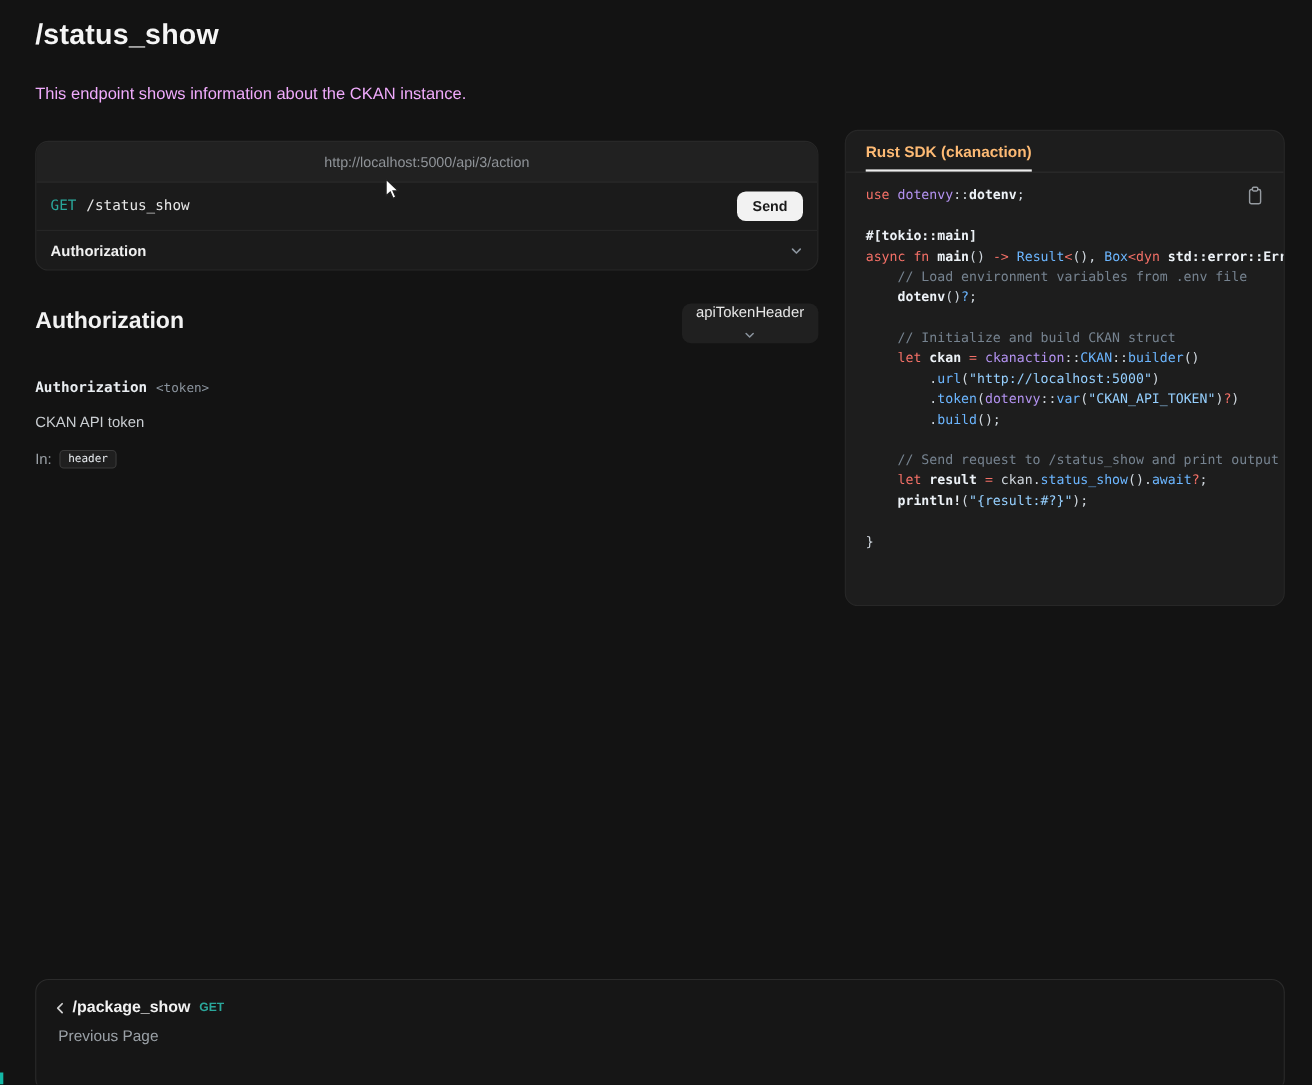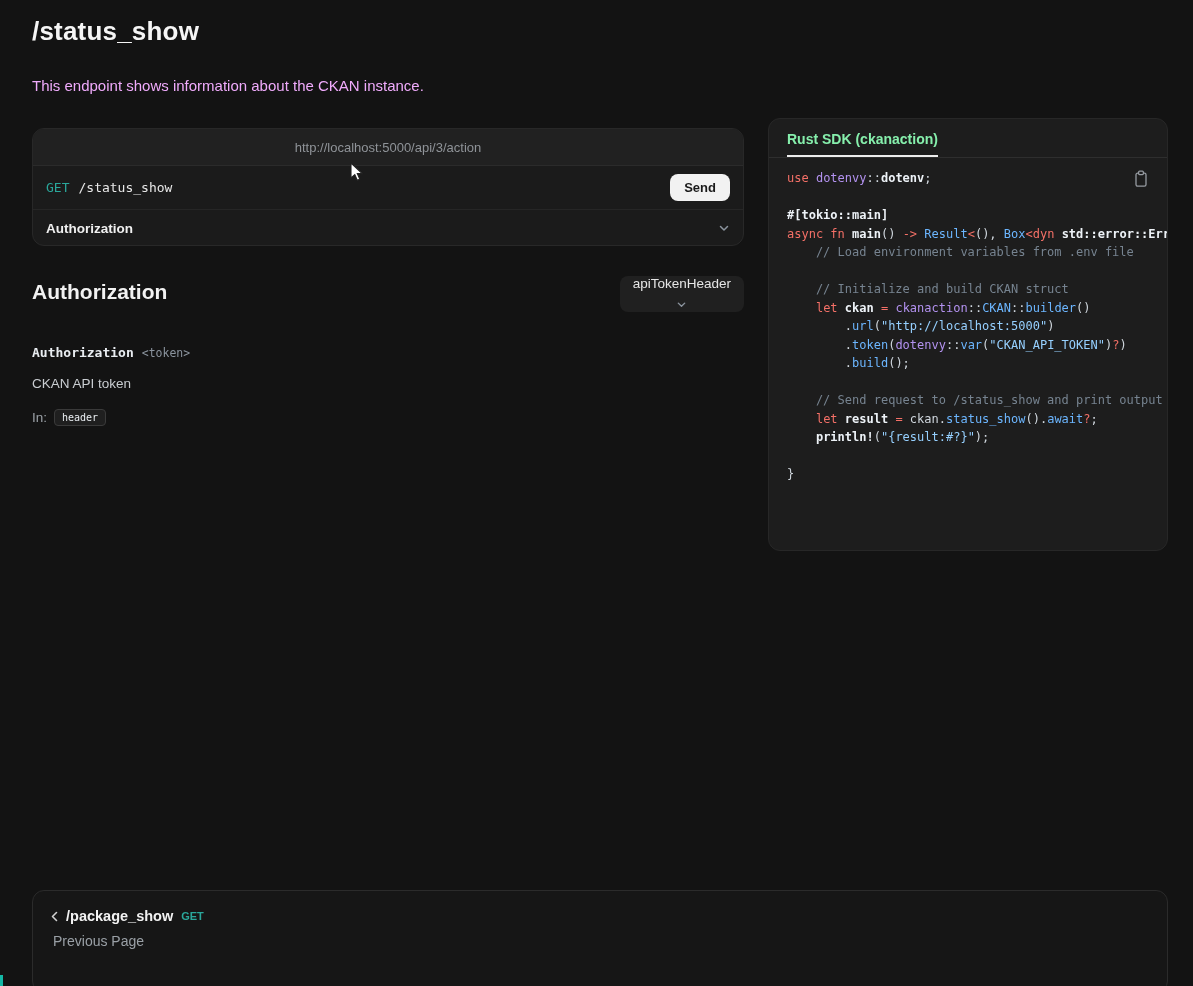--- a/index.html
+++ b/index.html
@@ -93,21 +93,21 @@
   }
 
   
   .sdk-panel {
     position:absolute; left:768px; top:118px; width:400px; height:433px;
     background:#1d1d1d; border:1px solid #272727; border-radius:12px;
     overflow:hidden;
   }
   .sdk-header { padding:11px 18px 0 18px; border-bottom:1px solid #2e2e2e; }
   .sdk-tab {
-    display:inline-block; font-size:14px; font-weight:700; color:#86efac;
+    display:inline-block; font-size:14px; font-weight:700; color:#fdba74;
     padding-bottom:8px; border-bottom:2px solid #ededed; cursor:pointer;
   }
   .code-wrap {
     position:relative; padding:11px 0 0 18px;
     overflow:hidden; height:390px;
   }
   .copy-btn {
     position:absolute; right:16px; top:10px;
     background:none; border:none; cursor:pointer; padding:2px;
   }
@@ -201,20 +201,21 @@
           <rect x="5.6" y="1.2" width="4.8" height="3.4" rx="1" fill="#1d1d1d" stroke="#969ba1" stroke-width="1.3"></rect>
         </svg>
       </span>
     </button>
     <div>
         <div class="code-line"><span class="tok-k">use </span><span class="tok-m">dotenvy</span><span class="tok-p">::</span><span class="tok-b">dotenv</span><span class="tok-p">;</span></div>
         <div class="code-line"></div>
         <div class="code-line"><span class="tok-b">#[tokio::main]</span></div>
         <div class="code-line"><span class="tok-k">async fn </span><span class="tok-b">main</span><span class="tok-p">() </span><span class="tok-k">-&gt;</span><span class="tok-p"> </span><span class="tok-f">Result</span><span class="tok-k">&lt;</span><span class="tok-p">(), </span><span class="tok-f">Box</span><span class="tok-k">&lt;dyn</span><span class="tok-p"> </span><span class="tok-b">std::error::Error</span></div>
         <div class="code-line"><span class="tok-c">    // Load environment variables from .env file</span></div>
+        <div class="code-line"><span class="tok-p">    </span><span class="tok-b">dotenv</span><span class="tok-p">()</span><span class="tok-f">?</span><span class="tok-p">;</span></div>
         <div class="code-line"></div>
         <div class="code-line"><span class="tok-c">    // Initialize and build CKAN struct</span></div>
         <div class="code-line"><span class="tok-p">    </span><span class="tok-k">let </span><span class="tok-b">ckan</span><span class="tok-p"> </span><span class="tok-k">=</span><span class="tok-p"> </span><span class="tok-m">ckanaction</span><span class="tok-p">::</span><span class="tok-f">CKAN</span><span class="tok-p">::</span><span class="tok-f">builder</span><span class="tok-p">()</span></div>
         <div class="code-line"><span class="tok-p">        .</span><span class="tok-f">url</span><span class="tok-p">(</span><span class="tok-s">"http://localhost:5000"</span><span class="tok-p">)</span></div>
         <div class="code-line"><span class="tok-p">        .</span><span class="tok-f">token</span><span class="tok-p">(</span><span class="tok-m">dotenvy</span><span class="tok-p">::</span><span class="tok-f">var</span><span class="tok-p">(</span><span class="tok-s">"CKAN_API_TOKEN"</span><span class="tok-p">)</span><span class="tok-k">?</span><span class="tok-p">)</span></div>
         <div class="code-line"><span class="tok-p">        .</span><span class="tok-f">build</span><span class="tok-p">();</span></div>
         <div class="code-line"></div>
         <div class="code-line"><span class="tok-c">    // Send request to /status_show and print output</span></div>
         <div class="code-line"><span class="tok-p">    </span><span class="tok-k">let </span><span class="tok-b">result</span><span class="tok-p"> </span><span class="tok-k">=</span><span class="tok-p"> ckan.</span><span class="tok-f">status_show</span><span class="tok-p">().</span><span class="tok-f">await</span><span class="tok-k">?</span><span class="tok-p">;</span></div>
         <div class="code-line"><span class="tok-p">    </span><span class="tok-b">println!</span><span class="tok-p">(</span><span class="tok-s">"{result:#?}"</span><span class="tok-p">);</span></div>

